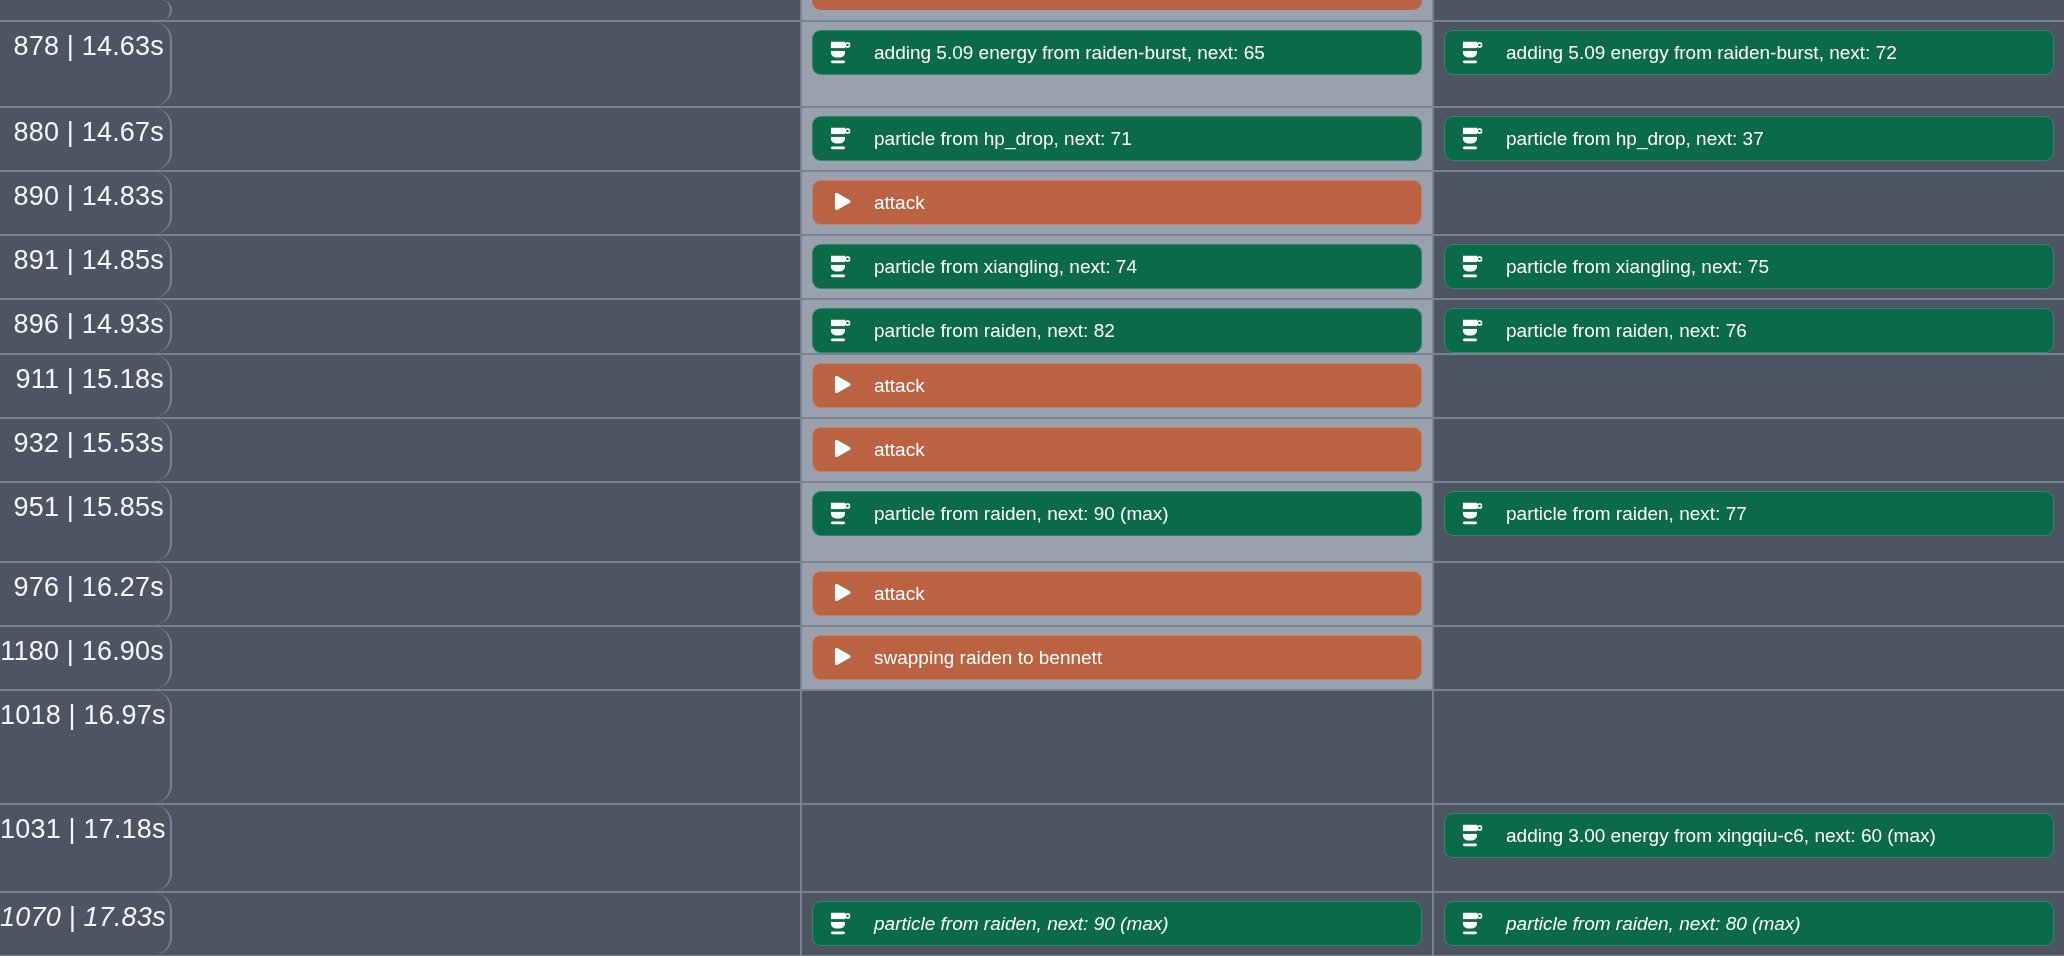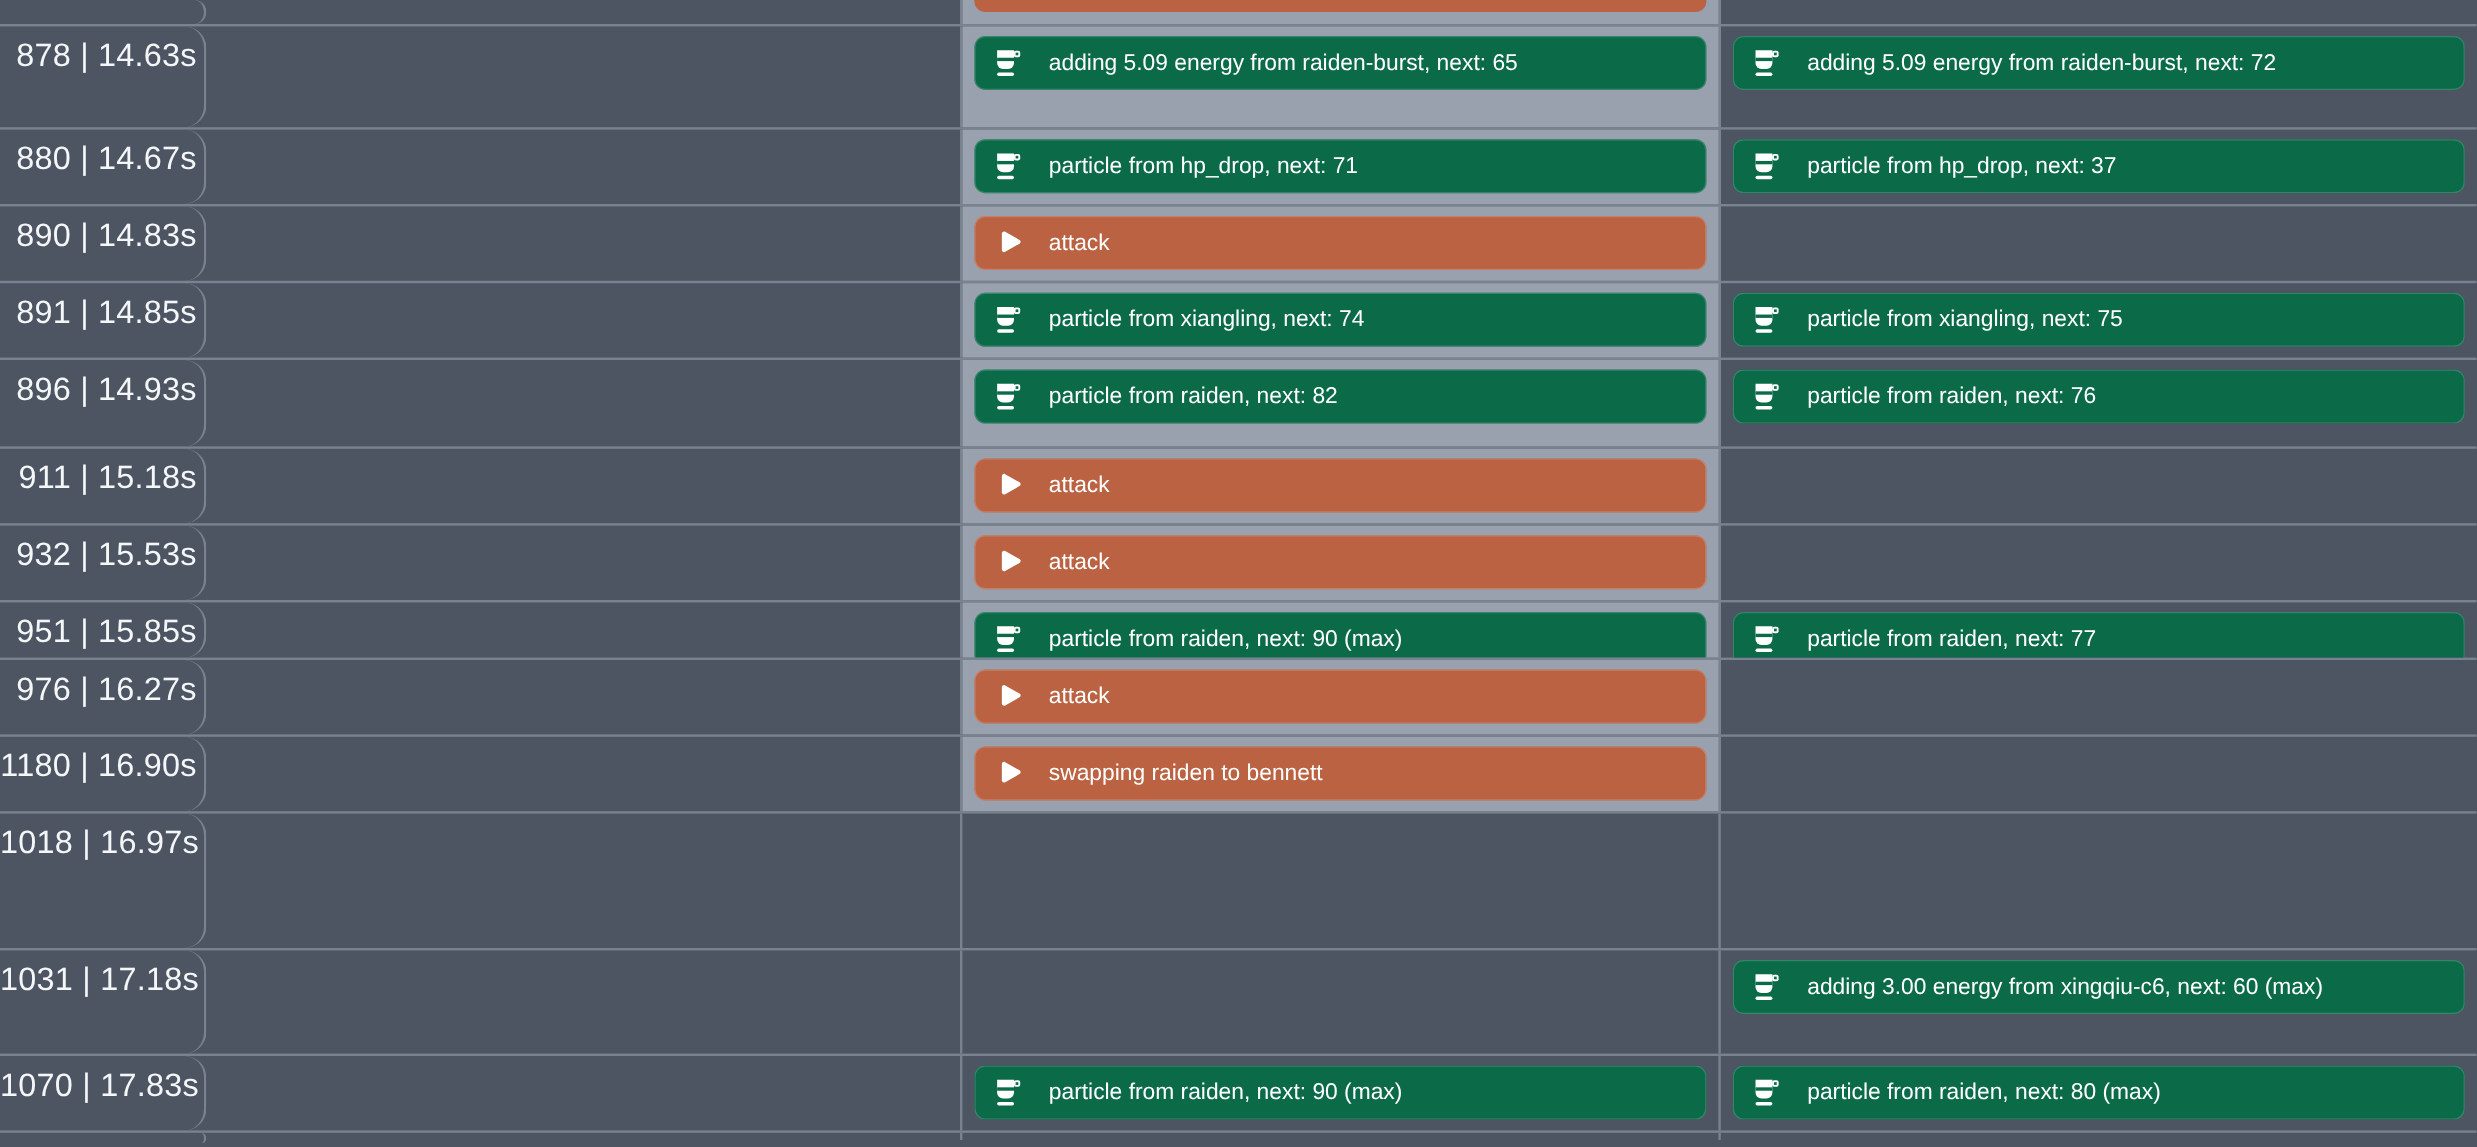--- a/index.html
+++ b/index.html
@@ -182,21 +182,21 @@
       <path fill="#ffffff" d="M3.5 2.5 H16 V12 a4.4 4.4 0 0 1 -4.4 4.4 H7.9 A4.4 4.4 0 0 1 3.5 12 Z"></path>
       <rect class="cut" x="3.5" y="8.1" width="12.5" height="2.5"></rect>
       <rect fill="#ffffff" x="15.8" y="2.9" width="4.8" height="4.8" rx="1.5"></rect>
       <rect class="cut" x="17.2" y="4.3" width="2" height="2"></rect>
       <rect fill="#ffffff" x="3.5" y="19" width="12.5" height="2.6" rx="1.3"></rect>
     </svg>
     <span class="label">particle from xiangling, next: 75</span>
   </div>
         </div>
   </div>
-      <div class="row" style="height: 74px;">
+      <div class="row" style="height: 55px;">
     <div class="cell time">896 | 14.93s</div>
     <div class="cell c2"></div>
     <div class="cell c3 active">
           <div class="badge energy">
     <svg class="icon" viewBox="0 0 24 24" aria-hidden="true">
       <path fill="#ffffff" d="M3.5 2.5 H16 V12 a4.4 4.4 0 0 1 -4.4 4.4 H7.9 A4.4 4.4 0 0 1 3.5 12 Z"></path>
       <rect class="cut" x="3.5" y="8.1" width="12.5" height="2.5"></rect>
       <rect fill="#ffffff" x="15.8" y="2.9" width="4.8" height="4.8" rx="1.5"></rect>
       <rect class="cut" x="17.2" y="4.3" width="2" height="2"></rect>
       <rect fill="#ffffff" x="3.5" y="19" width="12.5" height="2.6" rx="1.3"></rect>
@@ -236,21 +236,21 @@
     <div class="cell c3 active">
           <div class="badge action">
     <svg class="icon" viewBox="0 0 24 24" aria-hidden="true">
       <path fill="#ffffff" d="M7 5.1 c0 -1.3 1.4 -2.1 2.5 -1.4 l10.6 6 c1.1 0.6 1.1 2.2 0 2.8 l-10.6 6 c-1.1 0.7 -2.5 -0.1 -2.5 -1.4 Z"></path>
     </svg>
     <span class="label">attack</span>
   </div>
         </div>
     <div class="cell c4"></div>
   </div>
-      <div class="row" style="height: 48px;">
+      <div class="row" style="height: 80px;">
     <div class="cell time">951 | 15.85s</div>
     <div class="cell c2"></div>
     <div class="cell c3 active">
           <div class="badge energy">
     <svg class="icon" viewBox="0 0 24 24" aria-hidden="true">
       <path fill="#ffffff" d="M3.5 2.5 H16 V12 a4.4 4.4 0 0 1 -4.4 4.4 H7.9 A4.4 4.4 0 0 1 3.5 12 Z"></path>
       <rect class="cut" x="3.5" y="8.1" width="12.5" height="2.5"></rect>
       <rect fill="#ffffff" x="15.8" y="2.9" width="4.8" height="4.8" rx="1.5"></rect>
       <rect class="cut" x="17.2" y="4.3" width="2" height="2"></rect>
       <rect fill="#ffffff" x="3.5" y="19" width="12.5" height="2.6" rx="1.3"></rect>
@@ -313,21 +313,21 @@
       <path fill="#ffffff" d="M3.5 2.5 H16 V12 a4.4 4.4 0 0 1 -4.4 4.4 H7.9 A4.4 4.4 0 0 1 3.5 12 Z"></path>
       <rect class="cut" x="3.5" y="8.1" width="12.5" height="2.5"></rect>
       <rect fill="#ffffff" x="15.8" y="2.9" width="4.8" height="4.8" rx="1.5"></rect>
       <rect class="cut" x="17.2" y="4.3" width="2" height="2"></rect>
       <rect fill="#ffffff" x="3.5" y="19" width="12.5" height="2.6" rx="1.3"></rect>
     </svg>
     <span class="label">adding 3.00 energy from xingqiu-c6, next: 60 (max)</span>
   </div>
         </div>
   </div>
-      <div class="row" style="height: 64px;">
+      <div class="row" style="height: 64px; font-style: italic;">
     <div class="cell time">1070 | 17.83s</div>
     <div class="cell c2"></div>
     <div class="cell c3">
           <div class="badge energy">
     <svg class="icon" viewBox="0 0 24 24" aria-hidden="true">
       <path fill="#ffffff" d="M3.5 2.5 H16 V12 a4.4 4.4 0 0 1 -4.4 4.4 H7.9 A4.4 4.4 0 0 1 3.5 12 Z"></path>
       <rect class="cut" x="3.5" y="8.1" width="12.5" height="2.5"></rect>
       <rect fill="#ffffff" x="15.8" y="2.9" width="4.8" height="4.8" rx="1.5"></rect>
       <rect class="cut" x="17.2" y="4.3" width="2" height="2"></rect>
       <rect fill="#ffffff" x="3.5" y="19" width="12.5" height="2.6" rx="1.3"></rect>

